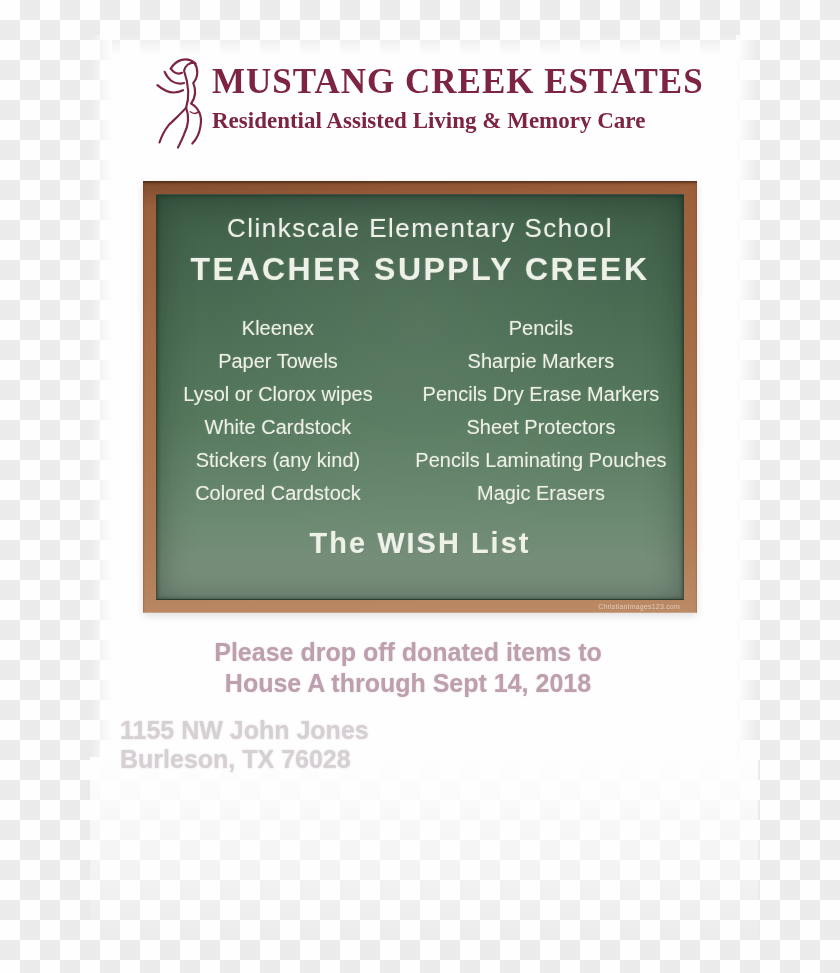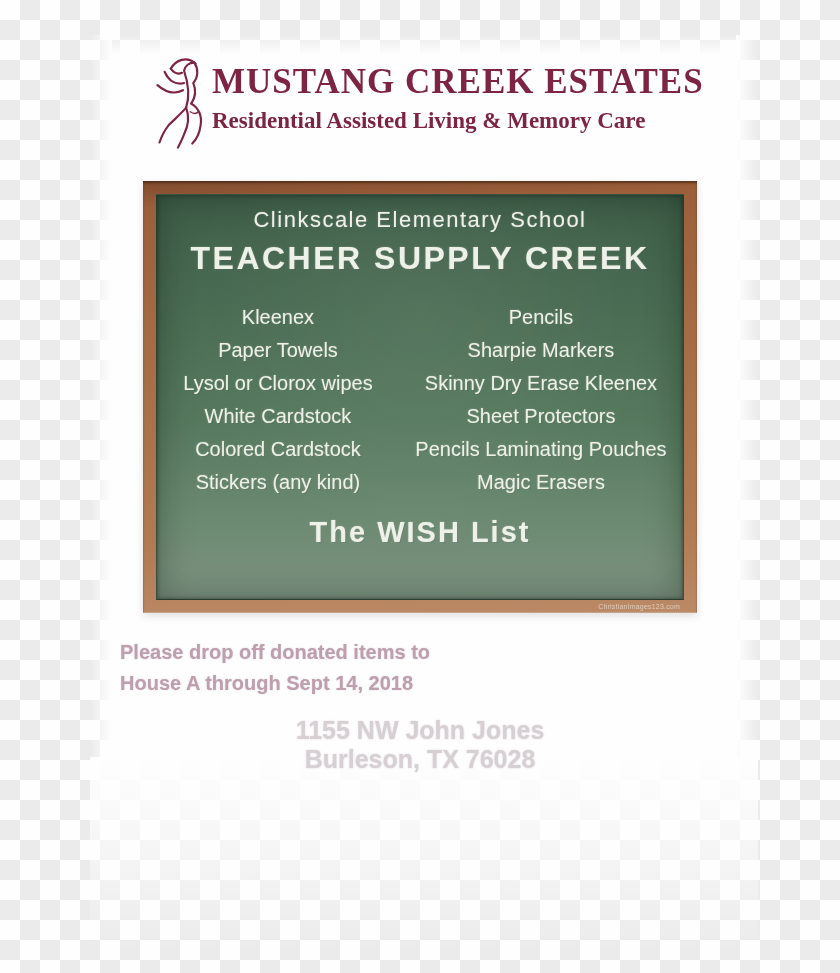--- a/index.html
+++ b/index.html
@@ -38,41 +38,41 @@
   .board {
     position:relative; width:100%; height:100%;
     background:
       radial-gradient(ellipse at 50% 28%, rgba(255,255,255,.06), rgba(0,0,0,0) 62%),
       linear-gradient(180deg, #3e5e48 0%, #4c6e55 34%, #56795e 56%, #6b8971 80%, #7e9381 100%);
     border:1px solid rgba(28,44,30,.65);
     box-shadow: inset 0 0 34px rgba(0,18,8,.35), inset 0 0 4px rgba(0,0,0,.45);
     color:#eef1e8; text-align:center;
     text-shadow:0 0 2px rgba(240,245,235,.35), 1px 1px 0 rgba(0,0,0,.12);
   }
-  .school-name { padding-top:12px; font-size:22px; letter-spacing:1.5px; white-space:nowrap; }
+  .school-name { padding-top:18px; font-size:26px; letter-spacing:1.5px; white-space:nowrap; }
   .drive-title { margin-top:7px; font-size:32px; font-weight:bold; letter-spacing:2.5px; white-space:nowrap; }
   .supply-columns { display:flex; margin-top:24px; }
   .supply-col { text-align:center; }
   .supply-col.left  { width:46%; }
   .supply-col.right { width:54%; }
   .supply-col div { font-size:20px; line-height:33px; white-space:nowrap; }
   .wish-title { margin-top:17px; font-size:29px; font-weight:bold; letter-spacing:2px; }
   .board-watermark {
     position:absolute; right:3px; bottom:-11px; font-size:7px;
     color:rgba(255,255,255,.55); text-shadow:none; letter-spacing:.2px;
   }
 
   
   .dropoff-note {
-    position:absolute; left:120px; top:637px; width:600px; text-align:left;
-    color:#bd9fae; font-weight:bold; font-size:20px; line-height:31px;
+    position:absolute; left:108px; top:637px; width:600px; text-align:center;
+    color:#bd9fae; font-weight:bold; font-size:25px; line-height:31px;
     text-shadow:0 0 1.5px rgba(189,159,174,.55);
   }
   .address-block {
-    position:absolute; left:120px; top:716px; width:600px; text-align:center;
+    position:absolute; left:120px; top:716px; width:600px; 
     color:#d6cfd3; font-weight:bold; font-size:25px; line-height:29px;
     text-shadow:0 0 2px rgba(214,207,211,.8);
   }
 </style>
 </head>
 <body>
 
 <div class="canvas">
 
   <div class="sheet-core"></div>
@@ -104,27 +104,27 @@
       <div class="board">
         <div class="school-name">Clinkscale Elementary School</div>
         <div class="drive-title">TEACHER SUPPLY CREEK</div>
 
         <div class="supply-columns">
           <div class="supply-col left">
             <div>Kleenex</div>
             <div>Paper Towels</div>
             <div>Lysol or Clorox wipes</div>
             <div>White Cardstock</div>
+            <div>Stickers (any kind)</div>
             <div>Colored Cardstock</div>
-            <div>Stickers (any kind)</div>
           </div>
           <div class="supply-col right">
             <div>Pencils</div>
             <div>Sharpie  Markers</div>
-            <div>Skinny Dry Erase Kleenex</div>
+            <div>Pencils Dry Erase Markers</div>
             <div>Sheet Protectors</div>
             <div>Pencils Laminating Pouches</div>
             <div>Magic Erasers</div>
           </div>
         </div>
 
         <div class="wish-title">The WISH List</div>
         <div class="board-watermark">ChristianImages123.com</div>
       </div>
     </div>

